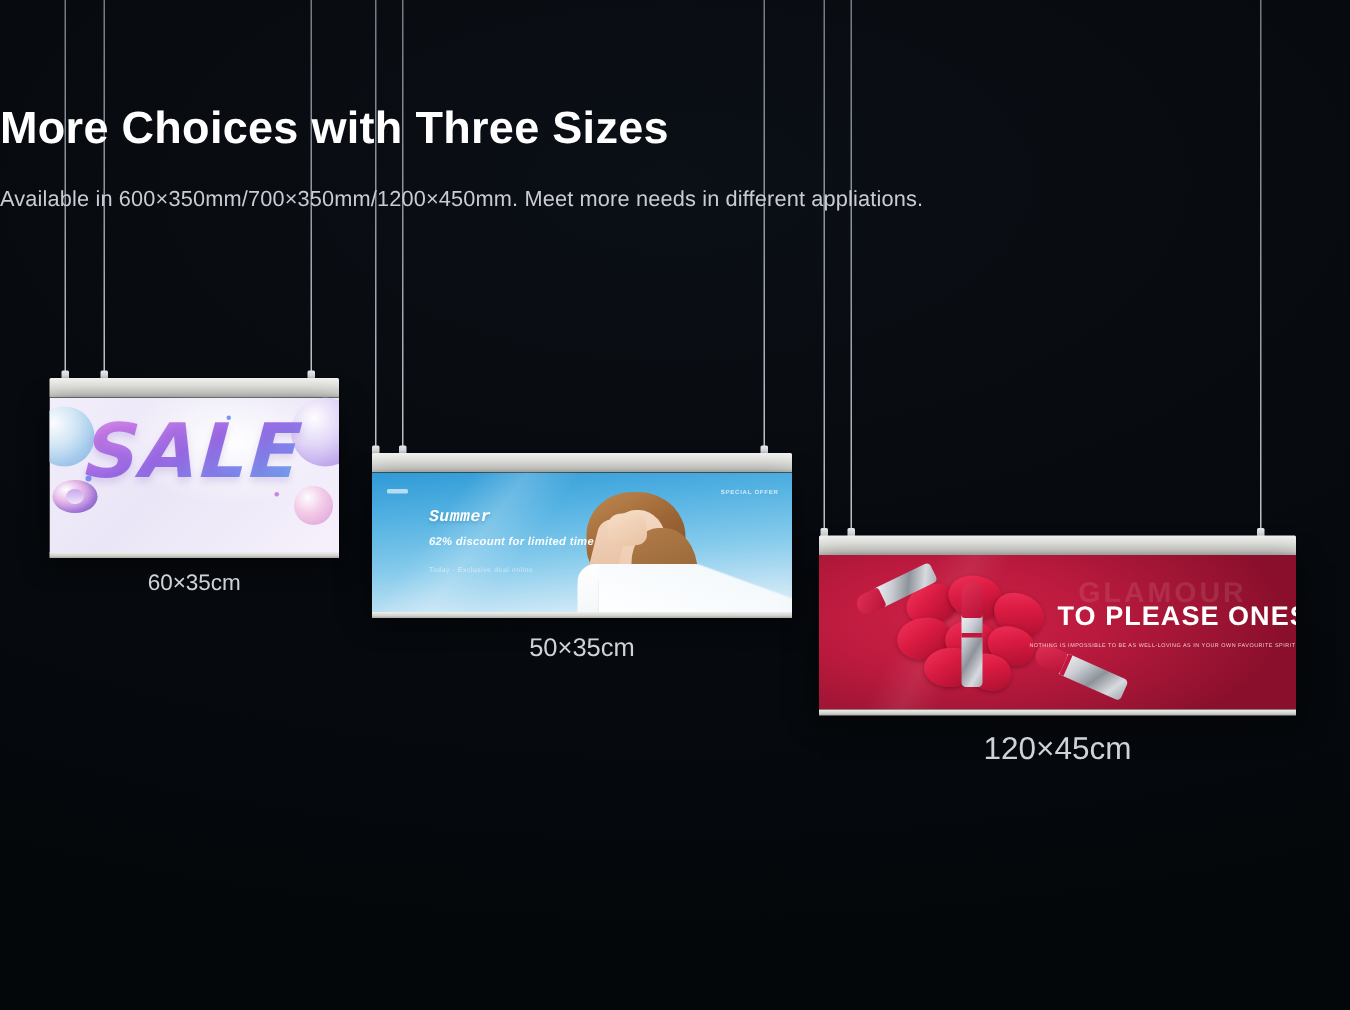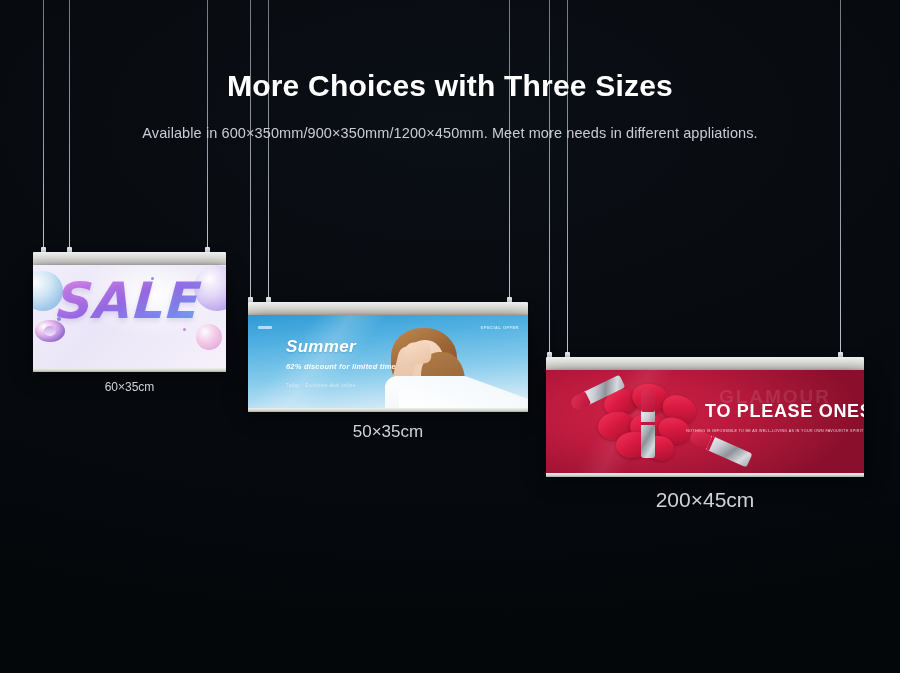--- a/index.html
+++ b/index.html
@@ -24,21 +24,20 @@
       radial-gradient(120% 80% at 50% 18%, #0b1016 0%, #070a0f 45%, #04070a 100%);
     overflow: hidden;
   }
 
   
   .heading-block {
     position: absolute;
     top: 68px;
     left: 0;
     width: 900px;
-    text-align: center;
     z-index: 6;
   }
   .title {
     font-size: 30px;
     font-weight: 700;
     color: #ffffff;
     letter-spacing: 0.2px;
     line-height: 1.2;
   }
   .subtitle {
@@ -218,27 +217,28 @@
     color: rgba(255,255,255,0.72);
     font-weight: 700;
     white-space: nowrap;
   }
   .summer-copy {
     position: absolute;
     left: 38px; top: 38%;
     transform: translateY(-24%);
   }
   .summer-h {
-    font-size: 17px;
+    font-size: 11px;
     font-weight: 700;
     font-style: italic;
     color: #ffffff;
     letter-spacing: 0.3px;
     line-height: 1.1;
     text-shadow: 0 1px 2px rgba(20,80,120,0.25);
+    font-family: Liberation Mono, monospace;
   }
   .summer-sub {
     margin-top: 5px;
     font-size: 7.5px;
     font-weight: 700;
     font-style: italic;
     color: #ffffff;
     letter-spacing: 0.2px;
     opacity: 0.95;
   }
@@ -396,21 +396,21 @@
     white-space: nowrap;
   }
 </style>
 </head>
 <body>
 
 <div class="stage">
 
   <div class="heading-block">
     <div class="title">More Choices with Three Sizes</div>
-    <div class="subtitle">Available in 600×350mm/900×350mm/1200×450mm. Meet more needs in different appliations.</div>
+    <div class="subtitle">Available in 600×350mm/700×350mm/1200×450mm. Meet more needs in different appliations.</div>
   </div>
 
   <div class="cable" style="left:43px; height:252px;"></div>
   <div class="cable-cap" style="left:41px; top:247px;"></div>
   <div class="cable" style="left:69px; height:252px;"></div>
   <div class="cable-cap" style="left:67px; top:247px;"></div>
   <div class="cable" style="left:207px; height:252px;"></div>
   <div class="cable-cap" style="left:205px; top:247px;"></div>
 
   <div class="cable" style="left:250px; height:302px;"></div>
@@ -435,21 +435,21 @@
         <div class="orb orb-b"></div>
         <div class="orb orb-c"></div>
         <div class="torus"></div>
         <div class="dot" style="left:24px; top:52px; width:4px; height:4px;"></div>
         <div class="dot" style="left:118px; top:12px; width:3px; height:3px;"></div>
         <div class="dot" style="left:150px; top:63px; width:3px; height:3px; background:#c06ae0;"></div>
         <div class="sale-word">SALE</div>
       </div>
     </div>
     <div class="panel-foot" style="top:116px;"></div>
-    <div class="panel-label" style="top:128px; font-size:12px;">60×35cm</div>
+    <div class="panel-label" style="top:128px; font-size:15px;">60×35cm</div>
   </div>
 
   <div class="panel" style="left:248px; top:302px; width:280px; height:165px;">
     <div class="panel-rail"></div>
     <div class="panel-screen" style="top:13px; height:93px;">
       <div class="c-summer">
         <div class="sun-streak"></div>
         <div class="summer-logo"></div>
         <div class="summer-tag">SPECIAL OFFER</div>
 
@@ -512,16 +512,16 @@
           <div class="rose-h">TO PLEASE ONESELF</div>
           <div class="rose-rule">
             <span class="line"></span>
             <span class="rose-sub">NOTHING IS IMPOSSIBLE TO BE AS WELL-LOVING AS IN YOUR OWN FAVOURITE SPIRIT</span>
             <span class="line"></span>
           </div>
         </div>
       </div>
     </div>
     <div class="panel-foot" style="top:116px;"></div>
-    <div class="panel-label" style="top:131px; font-size:21px;">200×45cm</div>
+    <div class="panel-label" style="top:131px; font-size:21px;">120×45cm</div>
   </div>
 
 </div>
 
 </body></html>

